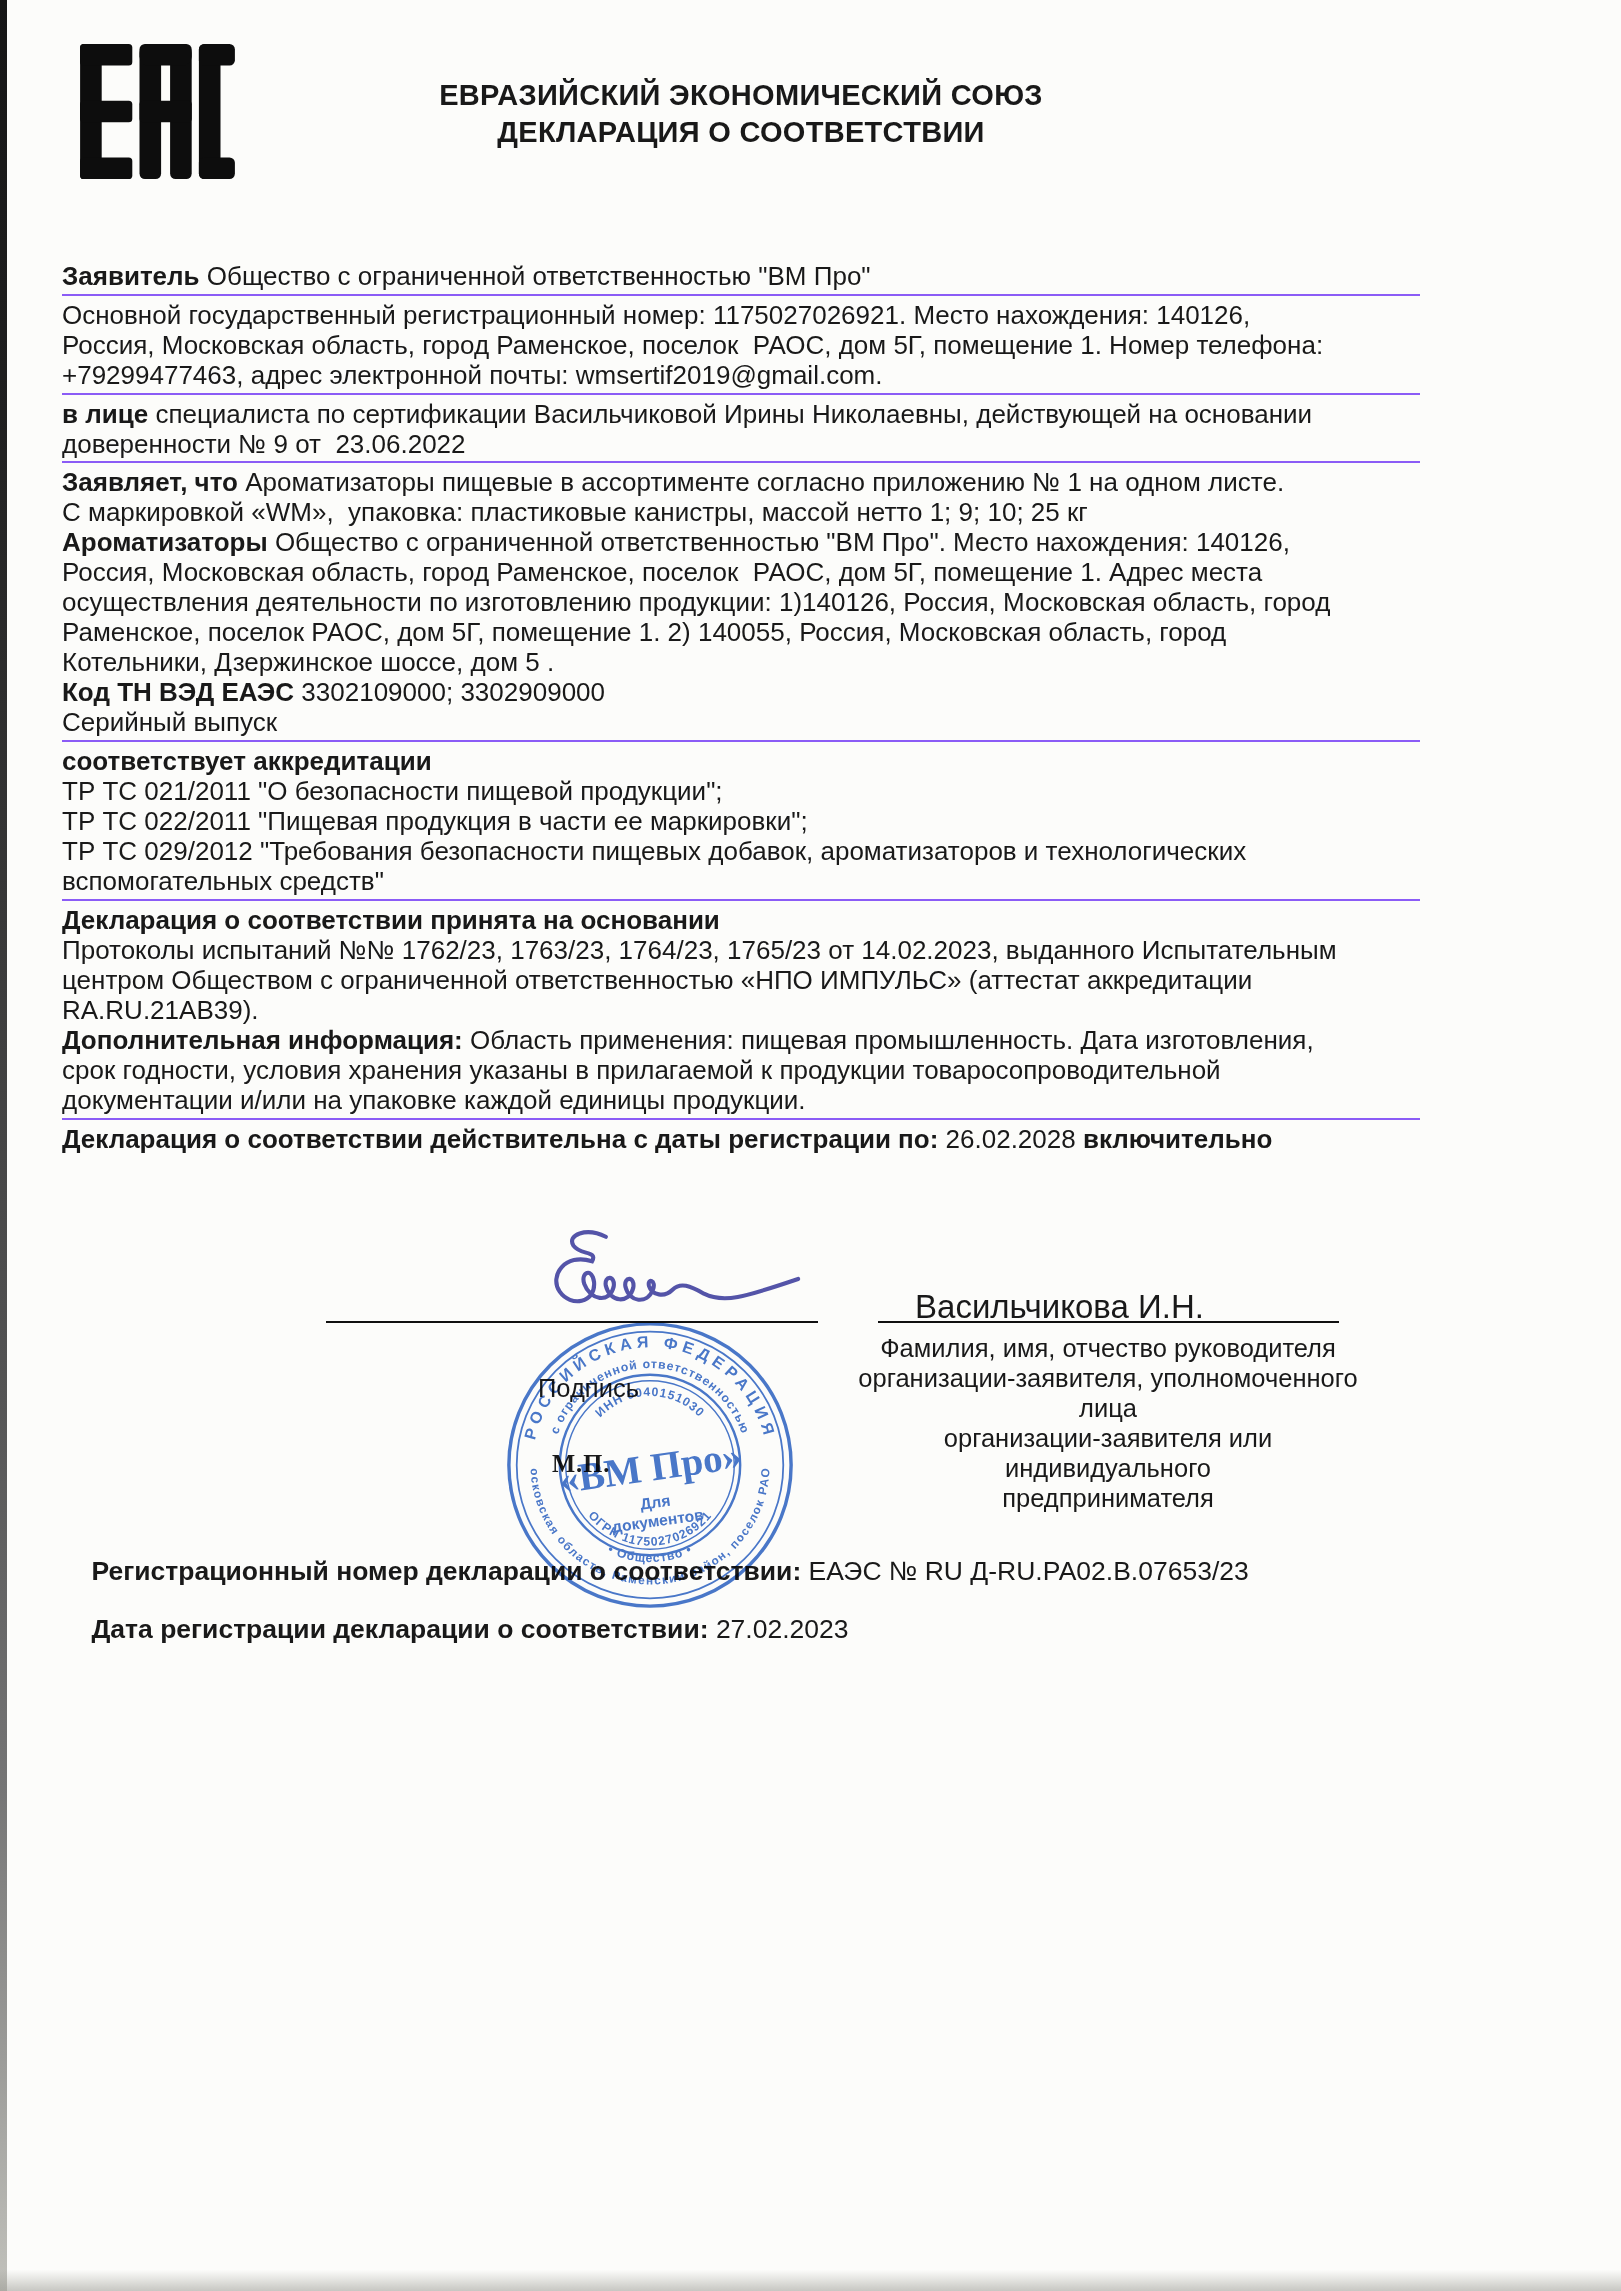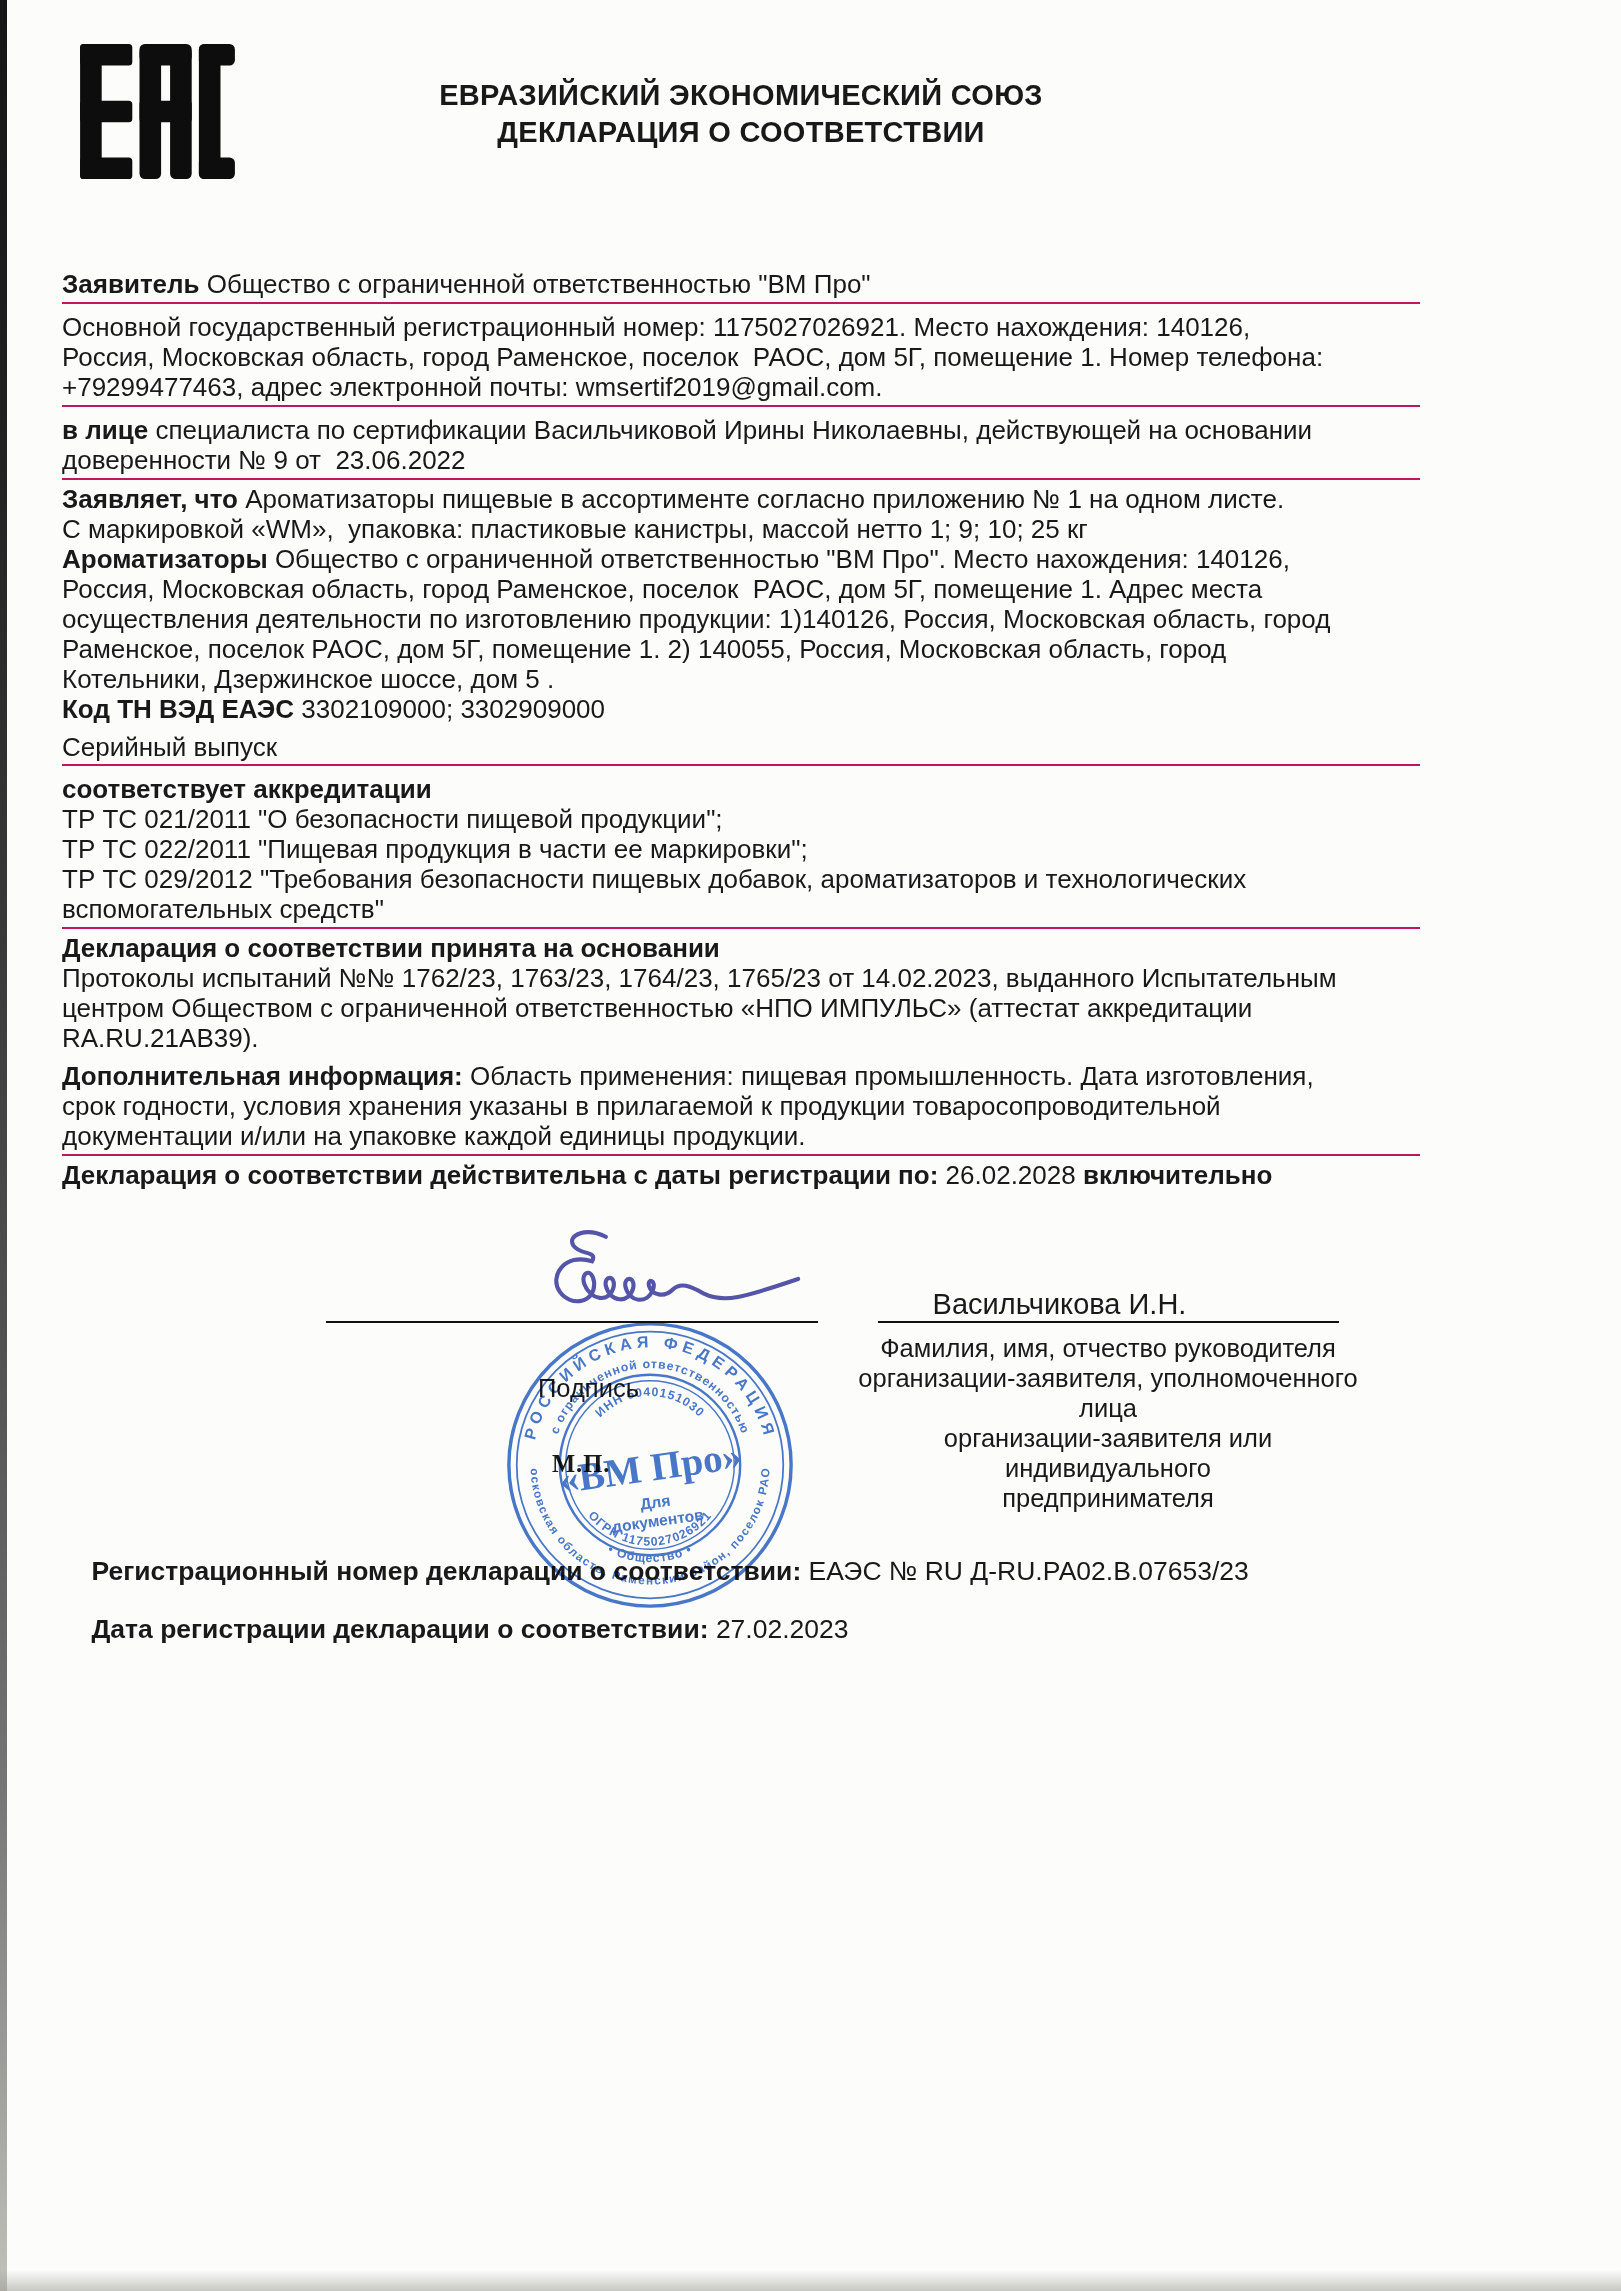--- a/index.html
+++ b/index.html
@@ -19,28 +19,28 @@
   }
   .eac-logo{ position:absolute; left:80px; top:44px; }
   .doc-title{
     position:absolute; left:62px; top:77px; width:1358px;
     text-align:center; font-weight:700; font-size:29px; line-height:37px; letter-spacing:0.3px;
   }
   .body-blocks{
     position:absolute; left:62px; top:261px; width:1358px;
     font-size:26px; line-height:30px;
   }
-  .tblock.rule{ border-bottom:2px solid #be185d; padding-bottom:2.9px; margin-bottom:3.9px;margin-top:8px; }
+  .tblock.rule{ border-bottom:2px solid #8b5cf6; padding-bottom:2.9px; margin-bottom:3.9px; }
   .tline{ white-space:pre; }
   .bold{ font-weight:700; }
 
   .sig-squiggle{ position:absolute; left:541px; top:1225px; z-index:3; }
   .sig-line-left{ position:absolute; left:326px; top:1321px; width:492px; border-top:2.9px solid #101010; }
   .sig-line-right{ position:absolute; left:878px; top:1321px; width:461px; border-top:2.9px solid #101010; }
-  .sig-name{ position:absolute; left:829px; top:1288px; width:461px; text-align:center; font-size:29px; }
+  .sig-name{ position:absolute; left:829px; top:1288px; width:461px; text-align:center; font-size:33px; }
   .sig-caption{ position:absolute; left:855px; top:1333px; width:506px; text-align:center; font-size:25.5px; line-height:30px; }
   .sign-label{ position:absolute; left:538px; top:1374px; font-size:25.5px; z-index:1; }
   .mp-label{ position:absolute; left:552px; top:1450px; font-size:24.5px; font-weight:700;
              font-family:"Liberation Serif", serif; letter-spacing:1px; z-index:1; }
   .stamp{ position:absolute; left:503px; top:1318px; width:294px; height:294px;
           mix-blend-mode:multiply; opacity:.92; z-index:4; }
   .footer-line{ position:absolute; left:62px; font-size:26.5px; white-space:pre; z-index:2; }
   #reg-line{ top:1525px; }
   #date-line{ top:1583px; }
 

